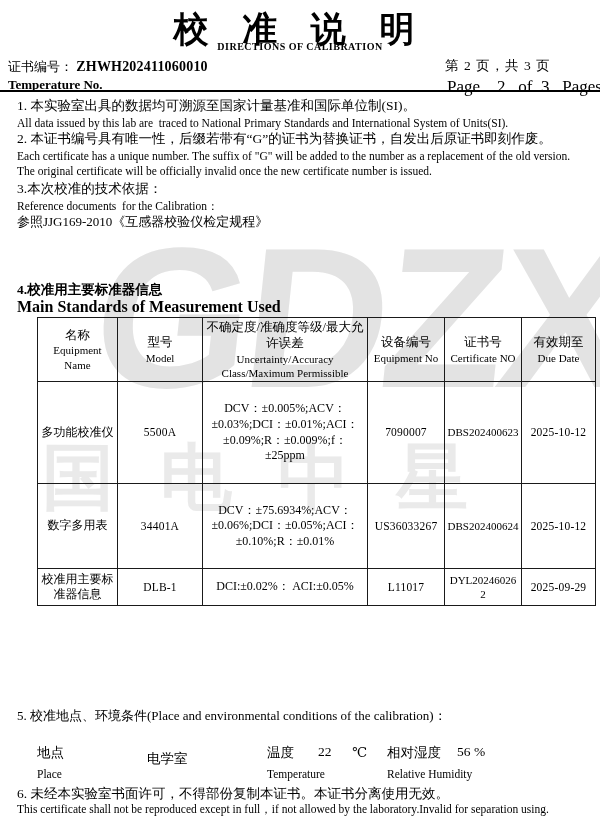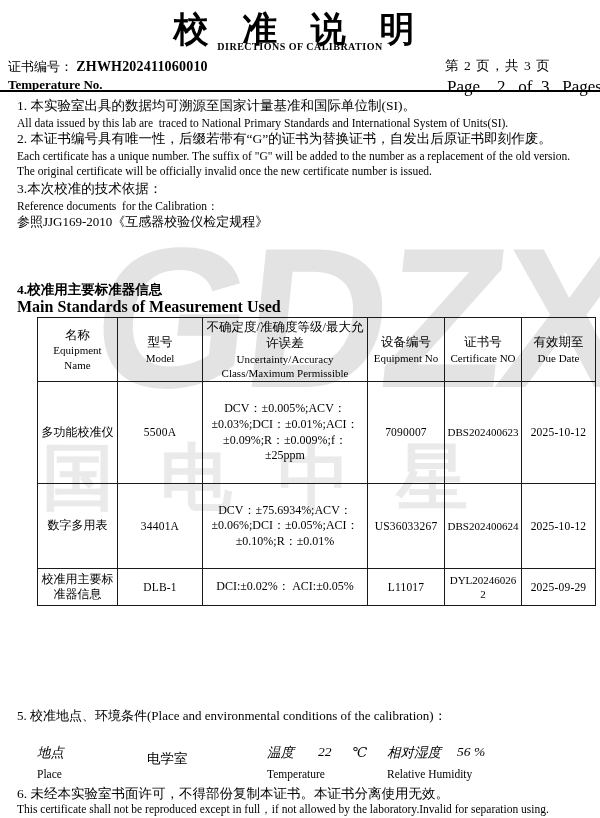--- a/index.html
+++ b/index.html
@@ -68,21 +68,21 @@
     font-size:12px;line-height:1.3;
     overflow-wrap:anywhere;
   }
   .std-table .hd-cn{font-size:12.5px;display:block;}
   .std-table .hd-en{font-size:11px;display:block;}
   .std-table .c-unc{font-size:12px;text-align:center;}
   .std-table .c-cert{font-size:11px;word-break:break-all;margin-left:31px;}
   .std-table .c-model,.std-table .c-eqno,.std-table .c-date{font-size:11.5px;letter-spacing:0.2px;}
   
   .s5{top:707px;left:17px;font-size:13px;}
-  .env-cn{top:744px;font-size:13.5px;font-style:italic;}
+  .env-cn{top:744px;font-size:13.5px;}
   .env-en{top:768px;font-size:11.5px;}
   .p-place-cn{left:37px;}
   .p-place-val{left:147px;top:750px;font-size:13.5px;}
   .p-temp-cn{left:267px;}
   .p-temp-val{left:318px;}
   .p-temp-unit{left:352px;}
   .p-hum-cn{left:387px;}
   .p-hum-val{left:457px;}
   .p-place-en{left:37px;}
   .p-temp-en{left:267px;}

